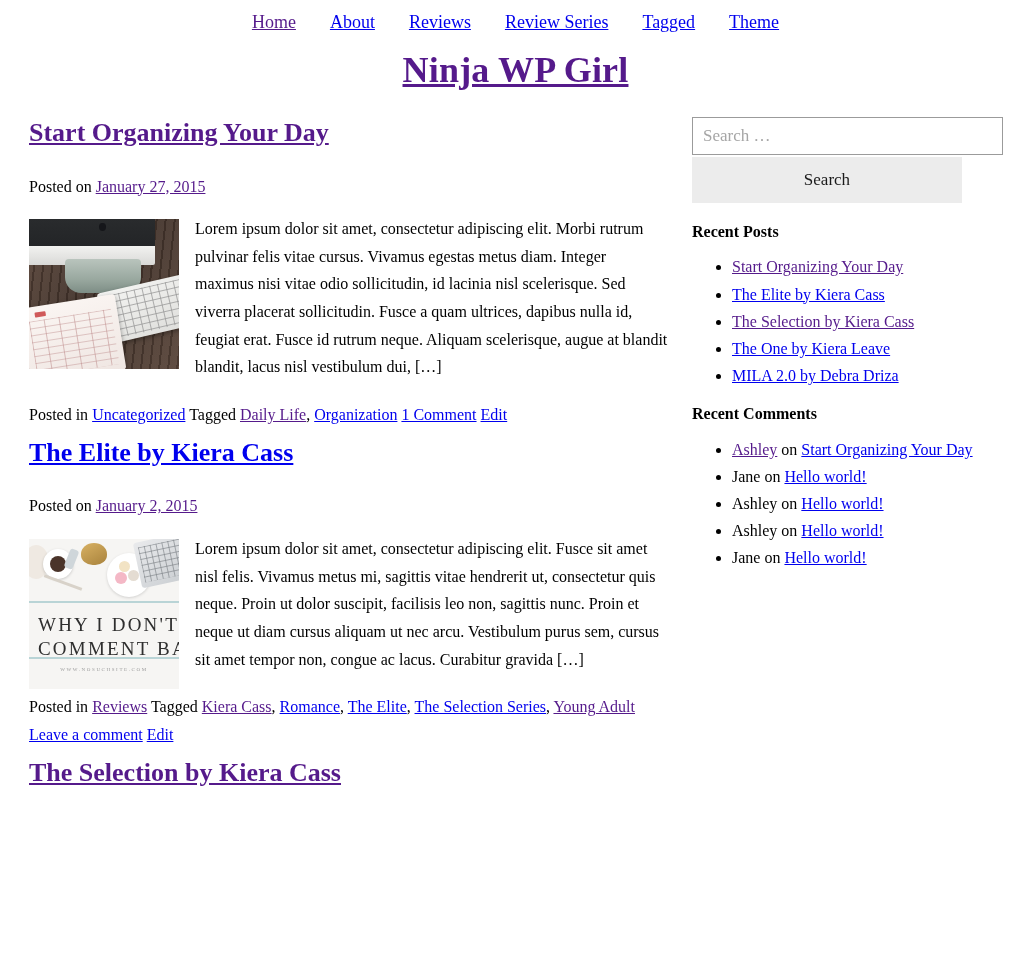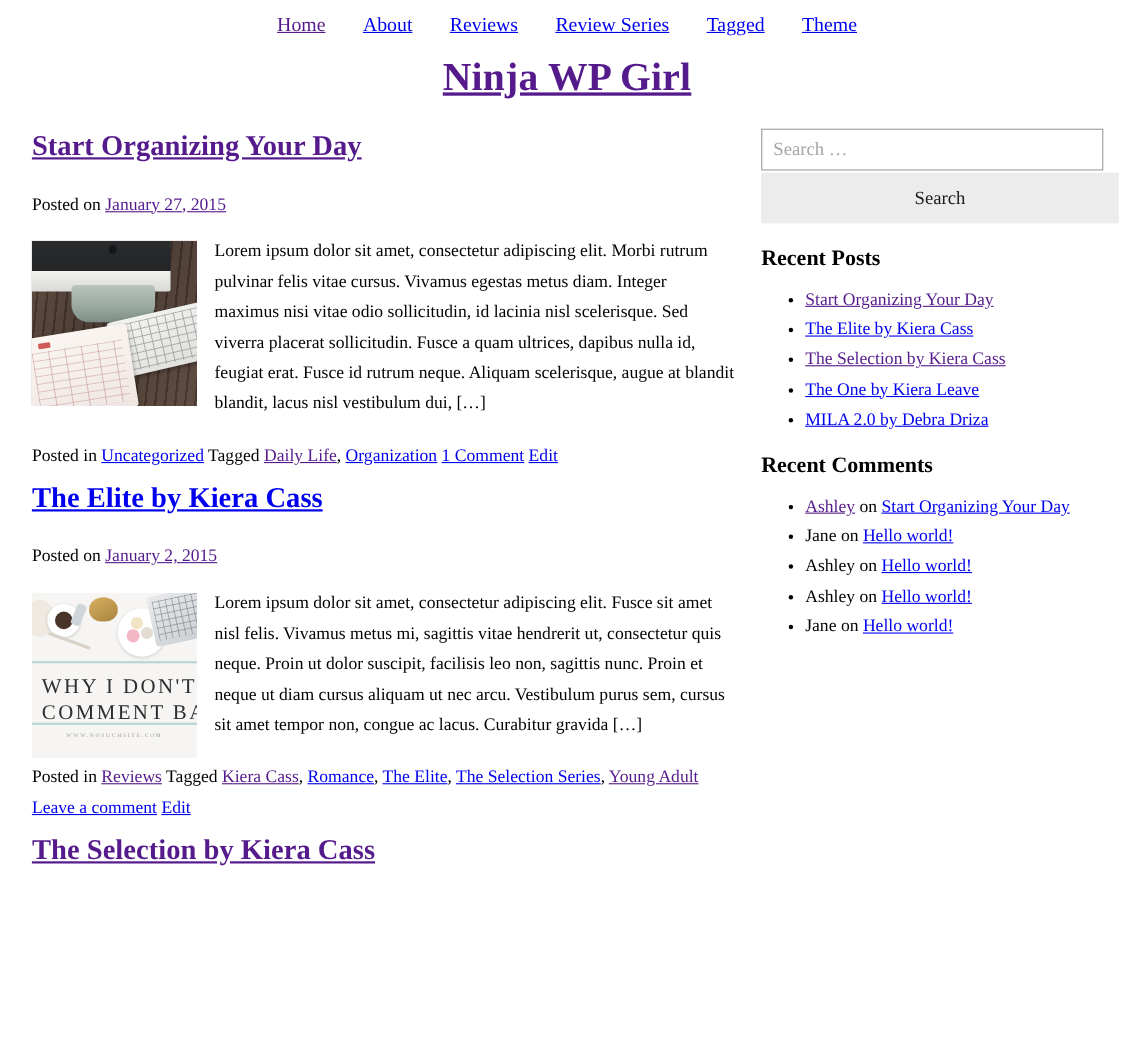--- a/index.html
+++ b/index.html
@@ -235,35 +235,35 @@
     background: #ffffff;
     font-family: "Liberation Serif", "DejaVu Serif", serif;
     font-size: 17px;
     color: #111111;
     outline: none;
     border-radius: 0;
   }
   .search-input::placeholder { color: #a6a6a6; opacity: 1; }
   .search-submit {
     display: block;
-    width: 325px;
+    width: 270px;
     height: 46px;
     margin-top: 2px;
     border: 0;
     background: #ececec;
     font-family: "Liberation Serif", "DejaVu Serif", serif;
     font-size: 17px;
     color: #1b1b1b;
     cursor: pointer;
     border-radius: 0;
   }
   .widget { margin-bottom: 14px; }
   .widget-title {
     margin: 0 0 6px 0;
-    font-size: 20px;
+    font-size: 16px;
     font-weight: bold;
     line-height: 1.4;
     color: #000000;
   }
   .widget ul {
     margin: 0;
     padding-left: 40px;
     list-style: disc;
   }
   .widget li {

